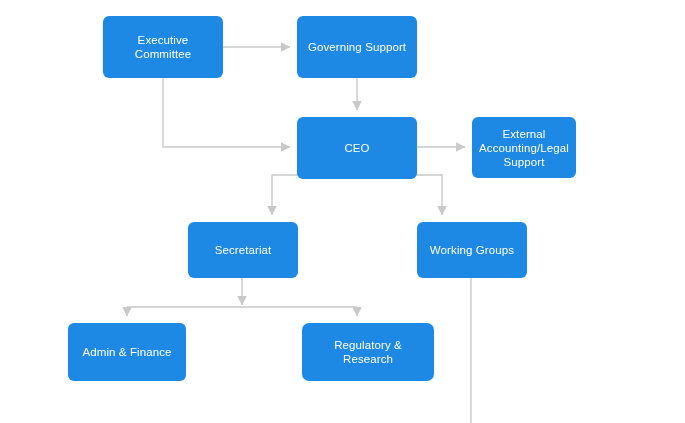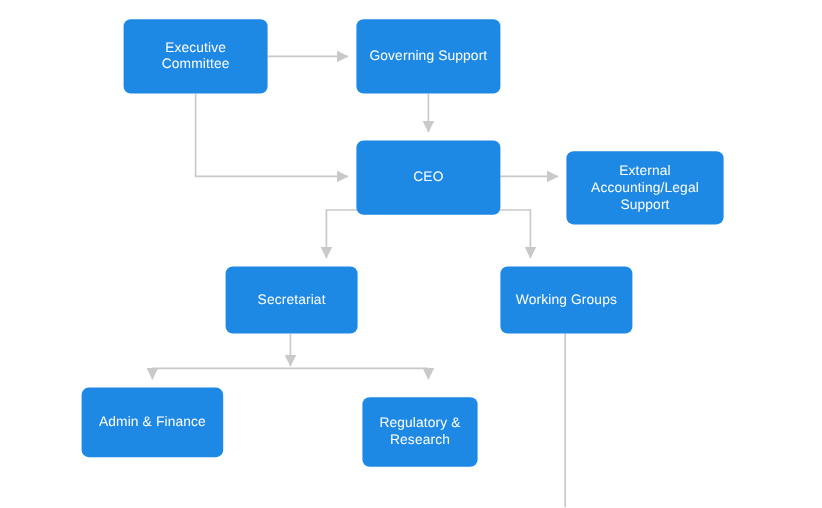--- a/index.html
+++ b/index.html
@@ -88,36 +88,36 @@
   </div>
 
   <div class="org-node" style="left:297px; top:16px; width:120px; height:62px;">
     <span>Governing Support</span>
   </div>
 
   <div class="org-node" style="left:297px; top:117px; width:120px; height:62px;">
     <span>CEO</span>
   </div>
 
-  <div class="org-node" style="left:472px; top:117px; width:131px; height:61px;margin-top:9px;">
+  <div class="org-node" style="left:472px; top:117px; width:104px; height:61px;">
     <span>External
 Accounting/Legal
 Support</span>
   </div>
 
   <div class="org-node" style="left:188px; top:222px; width:110px; height:56px;justify-content:center;">
     <span>Secretariat</span>
   </div>
 
   <div class="org-node" style="left:417px; top:222px; width:110px; height:56px;">
     <span>Working Groups</span>
   </div>
 
   <div class="org-node" style="left:68px; top:323px; width:118px; height:58px;">
     <span>Admin &amp; Finance</span>
   </div>
 
-  <div class="org-node" style="left:302px; top:331px; width:96px; height:58px;">
+  <div class="org-node" style="left:302px; top:323px; width:132px; height:58px;border-radius:7px;">
     <span>Regulatory &amp;
 Research</span>
   </div>
 
 </div>
 
 </body></html>

